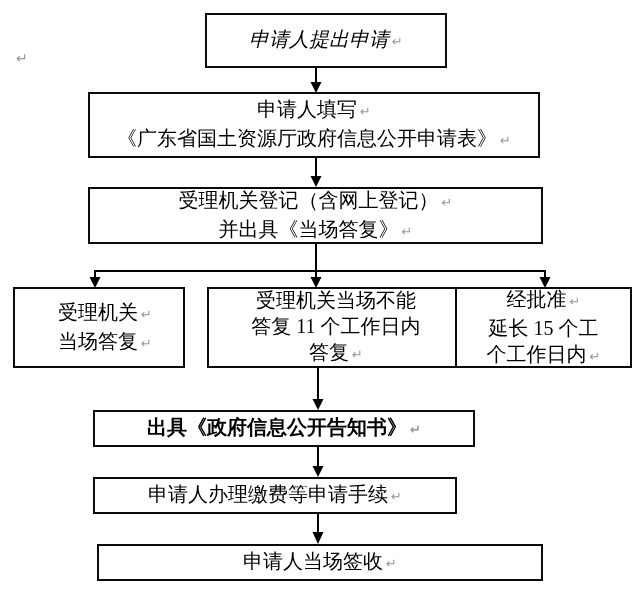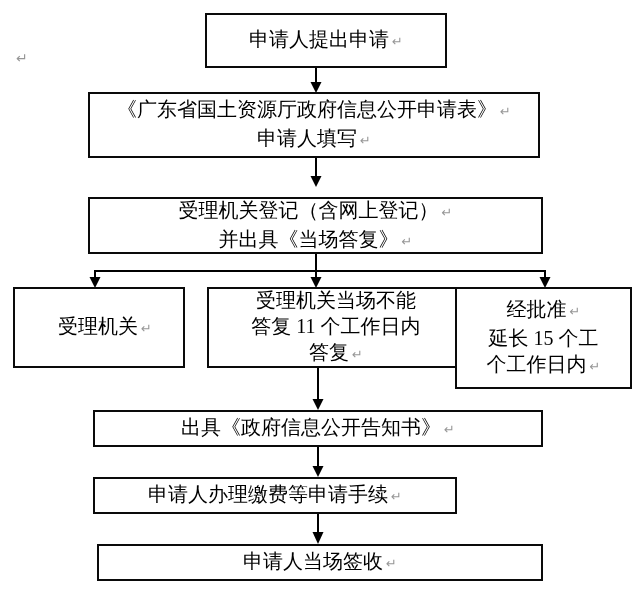--- a/index.html
+++ b/index.html
@@ -79,51 +79,52 @@
 
     <line x1="318" y1="447" x2="318" y2="467"></line>
     <polygon points="312.5,466 323.5,466 318,477" stroke="none"></polygon>
 
     <line x1="318" y1="514" x2="318" y2="533"></line>
     <polygon points="312.5,532 323.5,532 318,544" stroke="none"></polygon>
   </svg>
 
   <span class="stray-rm">↵</span>
 
-  <div class="box" style="left:205px; top:13px; width:242px; height:55px;">
+  <div class="box" style="left:205px; top:13px; width:242px; height:55px;font-style:italic;">
     <span class="ln"><span>申请人提出申请</span><span class="rm">↵</span></span>
   </div>
 
   <div class="box" style="left:88px; top:92px; width:452px; height:66px;">
+    <span class="ln"><span>申请人填写</span><span class="rm">↵</span></span>
     <span class="ln"><span>《广东省国土资源厅政府信息公开申请表》</span><span class="rm">↵</span></span>
-    <span class="ln"><span>申请人填写</span><span class="rm">↵</span></span>
   </div>
 
-  <div class="box" style="left:88px; top:197px; width:455px; height:57px;">
+  <div class="box" style="left:88px; top:187px; width:455px; height:57px;">
     <span class="ln"><span>受理机关登记（含网上登记）</span><span class="rm">↵</span></span>
     <span class="ln"><span>并出具《当场答复》</span><span class="rm">↵</span></span>
   </div>
 
   <div class="box" style="left:13px; top:287px; width:172px; height:81px;padding-left:12px;">
     <span class="ln"><span>受理机关</span><span class="rm">↵</span></span>
+    <span class="ln"><span>当场答复</span><span class="rm">↵</span></span>
   </div>
 
   <div class="box" style="left:207px; top:287px; width:258px; height:81px;">
     <span class="ln"><span>受理机关当场不能</span></span>
     <span class="ln"><span>答复 11 个工作日内</span></span>
     <span class="ln"><span>答复</span><span class="rm">↵</span></span>
   </div>
 
-  <div class="box" style="left:455px; top:287px; width:177px; height:102px;">
+  <div class="box" style="left:455px; top:287px; width:177px; height:81px;">
     <span class="ln"><span>经批准</span><span class="rm">↵</span></span>
     <span class="ln"><span>延长 15 个工</span></span>
     <span class="ln"><span>个工作日内</span><span class="rm">↵</span></span>
   </div>
 
-  <div class="box" style="left:93px; top:410px; width:450px; height:37px;">
+  <div class="box" style="left:93px; top:410px; width:382px; height:37px;font-weight:bold;">
     <span class="ln"><span>出具《政府信息公开告知书》</span><span class="rm">↵</span></span>
   </div>
 
   <div class="box" style="left:93px; top:477px; width:364px; height:37px;">
     <span class="ln"><span>申请人办理缴费等申请手续</span><span class="rm">↵</span></span>
   </div>
 
   <div class="box" style="left:97px; top:544px; width:446px; height:37px;">
     <span class="ln"><span>申请人当场签收</span><span class="rm">↵</span></span>
   </div>

